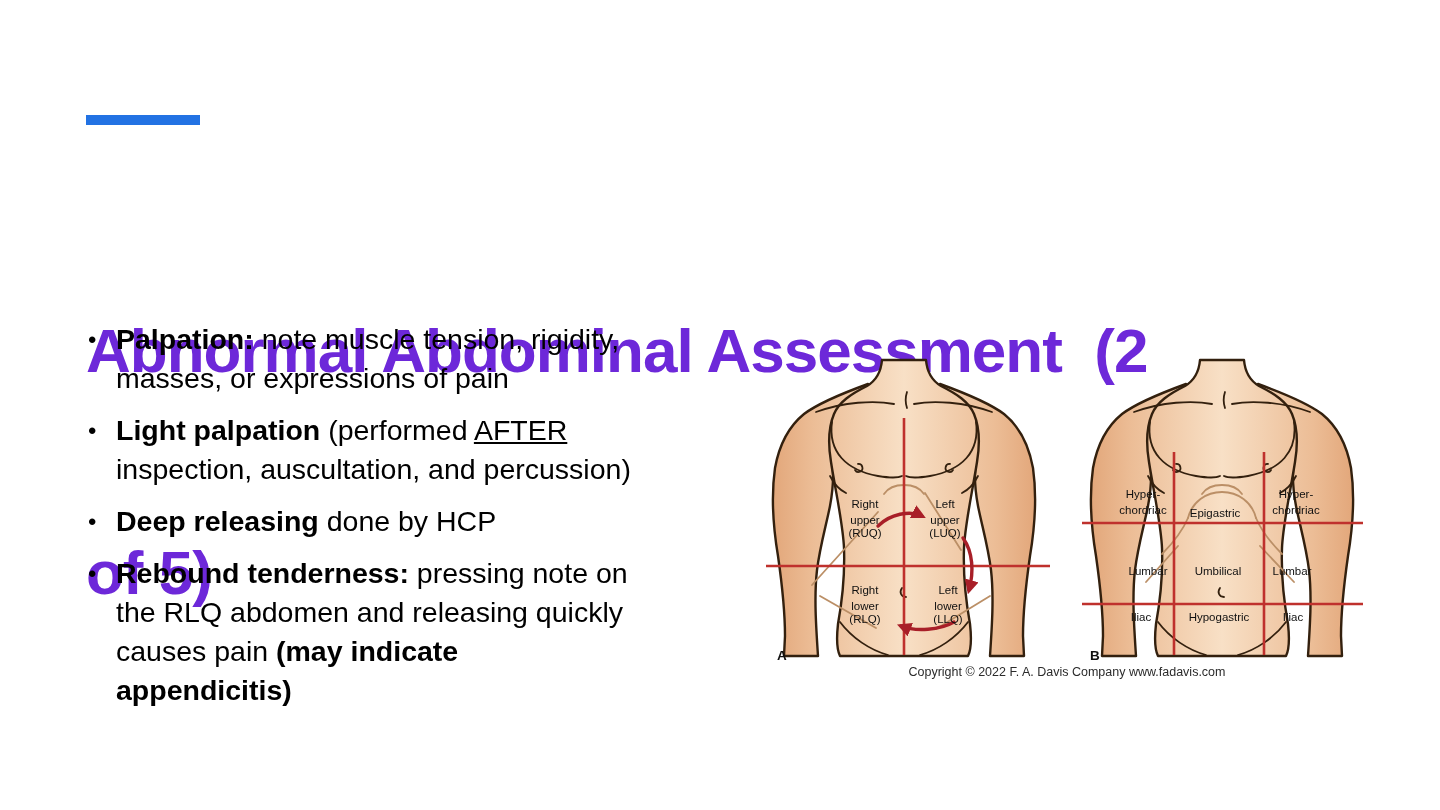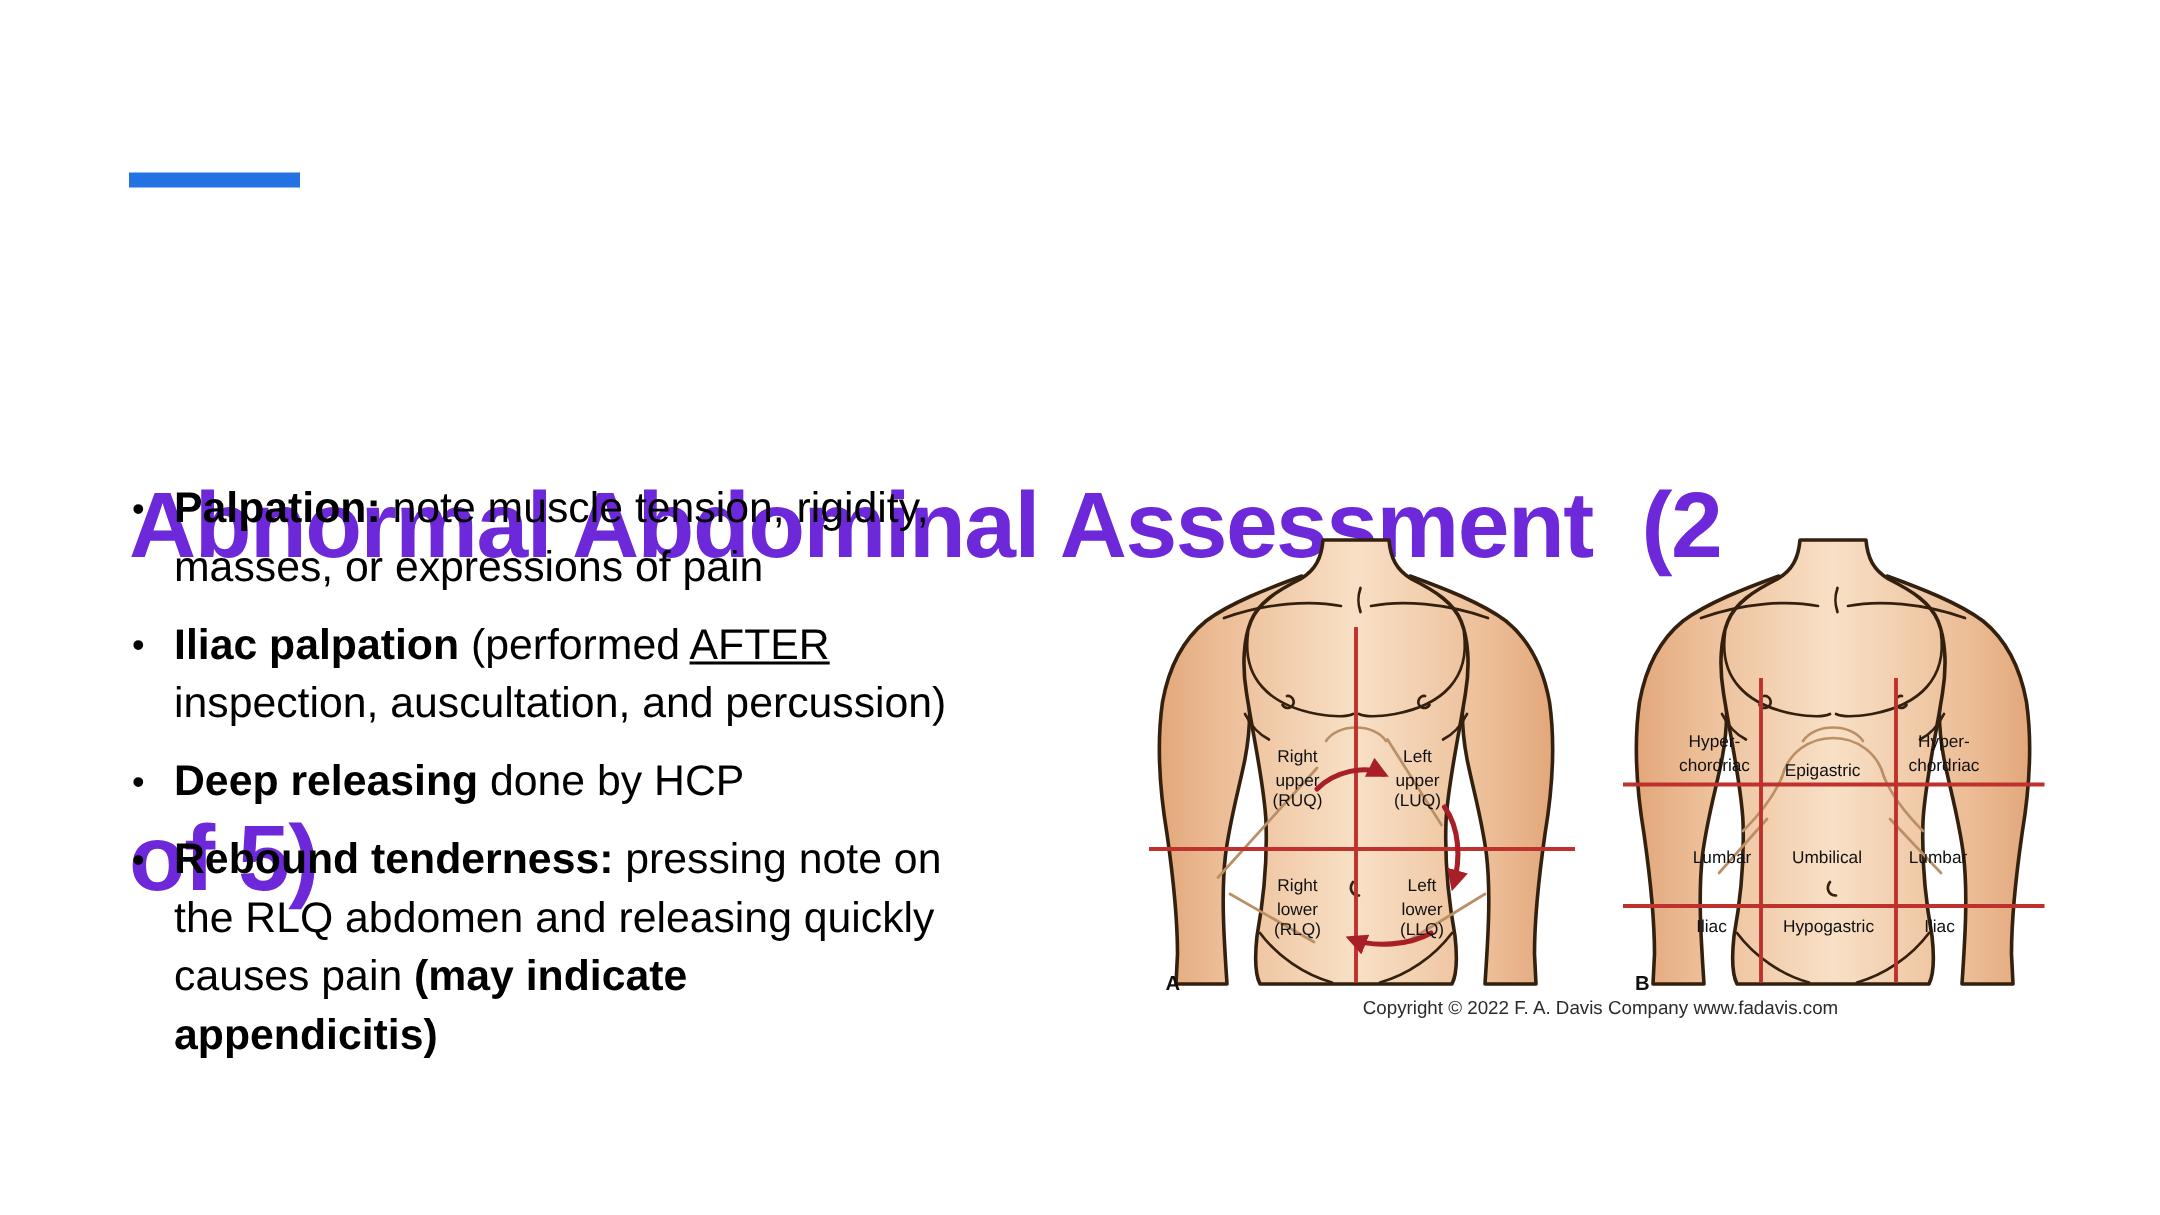--- a/index.html
+++ b/index.html
@@ -38,21 +38,21 @@
   <div>Abnormal Abdominal Assessment  (2</div>
   <div>of 5)</div>
 </div>
 
 <div class="bullets">
   <div class="bullet">
     <div><span class="b">Palpation:</span><span> note muscle tension, rigidity,</span></div>
     <div><span>masses, or expressions of pain</span></div>
   </div>
   <div class="bullet">
-    <div><span class="b">Iliac palpation</span><span> (performed </span><span class="u">AFTER</span></div>
+    <div><span class="b">Light palpation</span><span> (performed </span><span class="u">AFTER</span></div>
     <div><span>inspection, auscultation, and percussion)</span></div>
   </div>
   <div class="bullet">
     <div><span class="b">Deep releasing</span><span> done by HCP</span></div>
   </div>
   <div class="bullet">
     <div><span class="b">Rebound tenderness:</span><span> pressing note on</span></div>
     <div><span>the RLQ abdomen and releasing quickly</span></div>
     <div><span>causes pain </span><span class="b">(may indicate</span></div>
     <div><span class="b">appendicitis)</span></div>

